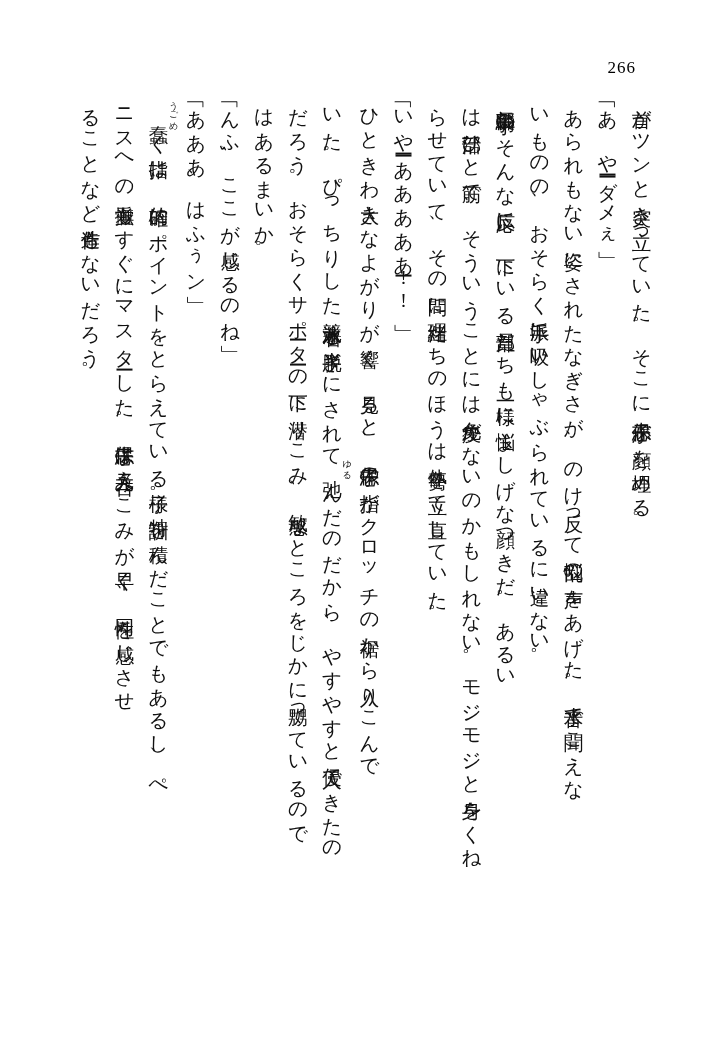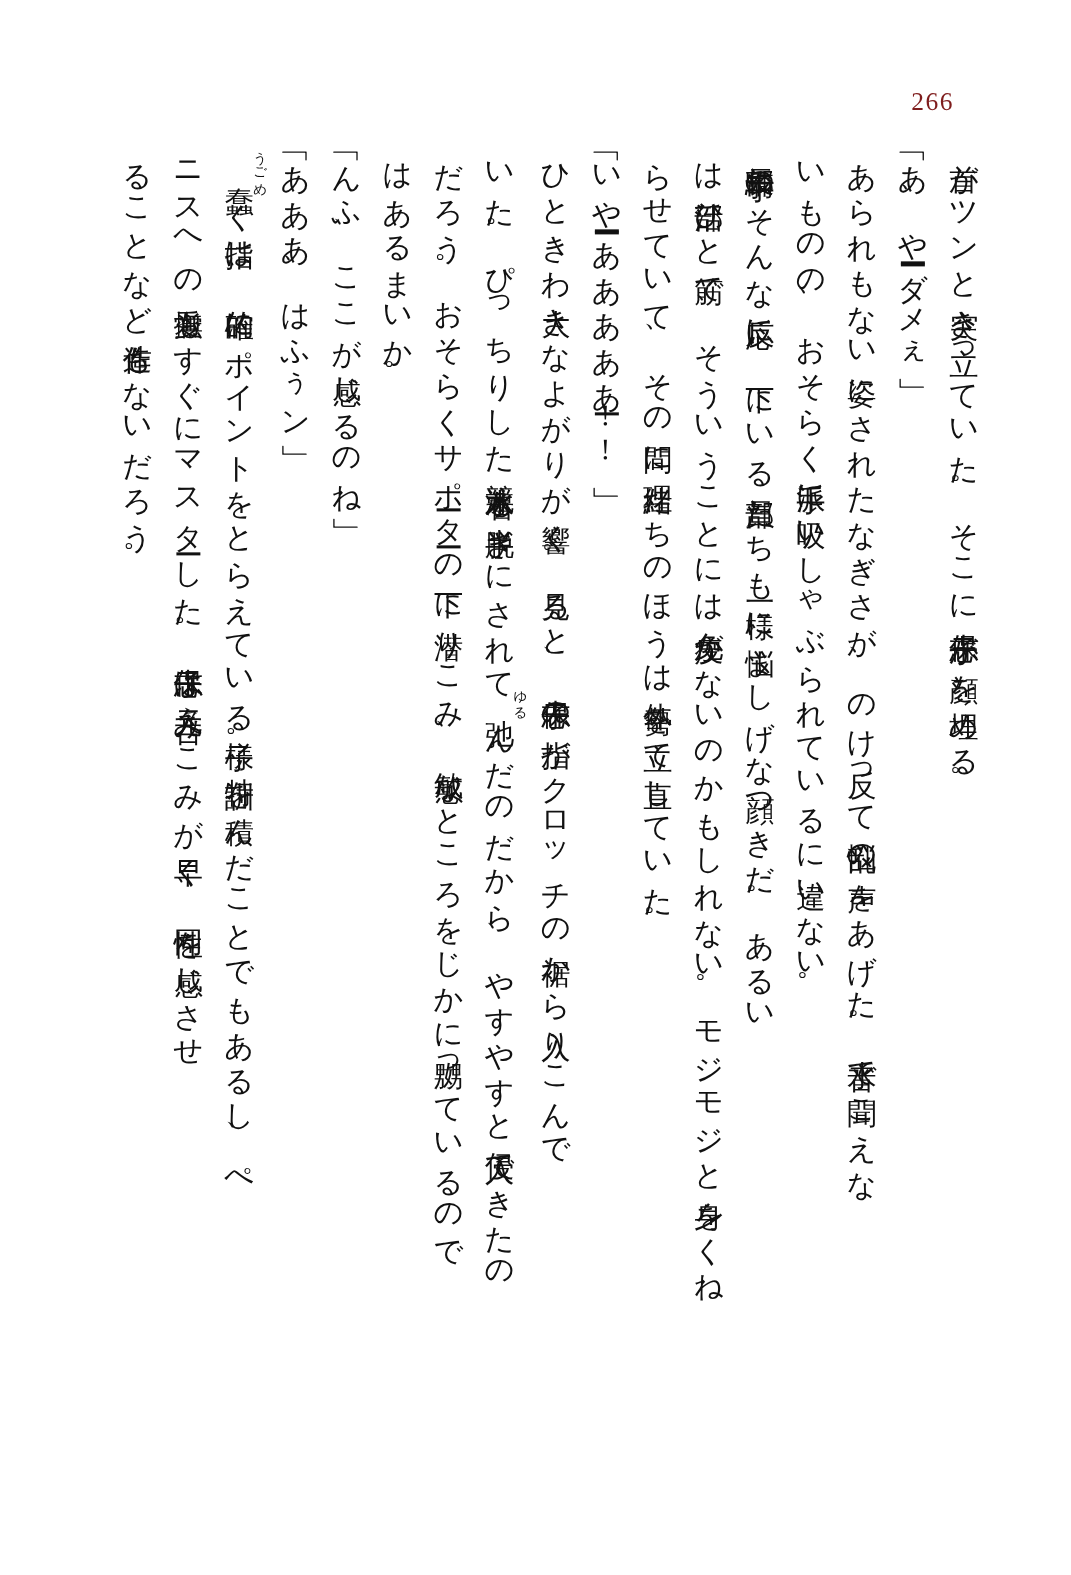--- a/index.html
+++ b/index.html
@@ -24,21 +24,21 @@
     height: 1050px;
     background: #ffffff;
   }
 
   .page-number {
     position: absolute;
     top: 58px;
     right: 78px;
     font-size: 17px;
     letter-spacing: 1px;
-    color: #7f1d1d;
+    color: #000000;
     font-family: "Liberation Serif", "DejaVu Serif", serif;
   }
 
   .text-block {
     position: absolute;
     top: 95px;
     left: 58px;
     width: 600px;
     height: 880px;
     writing-mode: vertical-rl;

